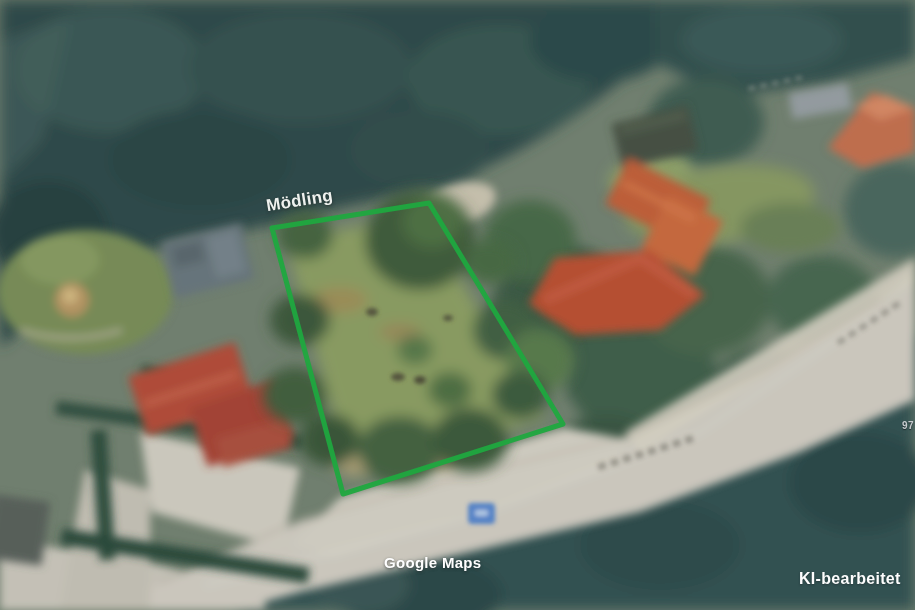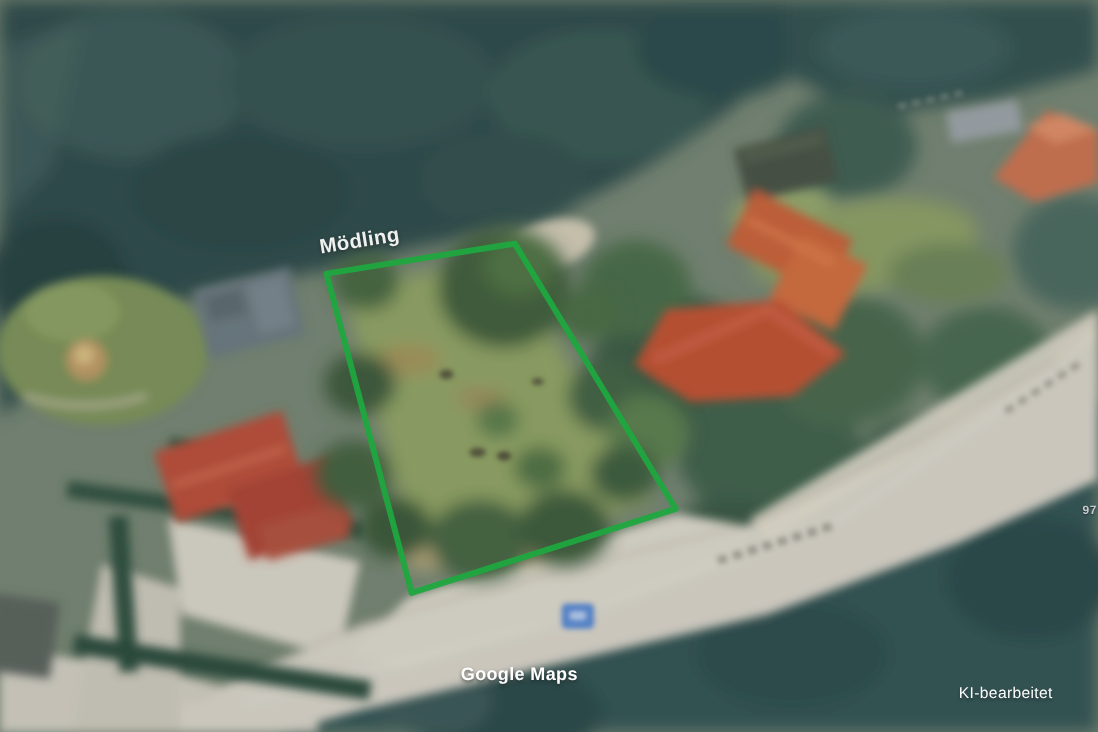--- a/index.html
+++ b/index.html
@@ -9,21 +9,21 @@
     background:#6f7f72;
   }
   .stage svg{position:absolute;left:0;top:0;}
   .maplabel{
     position:absolute;color:#eef1ee;font-weight:600;font-size:17px;
     letter-spacing:.3px;text-shadow:0 1px 3px rgba(30,35,35,.65);
     white-space:nowrap;
   }
   .lbl-place{left:266px;top:191px;transform:rotate(-9deg);}
   .lbl-attrib{left:384px;top:554px;font-size:15px;color:#fff;}
-  .lbl-watermark{left:799px;top:570px;font-size:13px;font-weight:400;color:#fdfdfd;
+  .lbl-watermark{left:799px;top:570px;font-size:16px;font-weight:700;color:#fdfdfd;
     text-shadow:0 1px 2px rgba(30,35,40,.5);}
   .lbl-housenum{left:882px;top:420px;font-size:10px;font-weight:700;color:#c6cbce;
     text-shadow:0 1px 1px rgba(20,25,30,.7);letter-spacing:.5px;margin-left:20px;}
 </style>
 </head>
 <body>
 
 <div class="stage">
 
   <svg width="915" height="610" viewBox="0 0 915 610">

